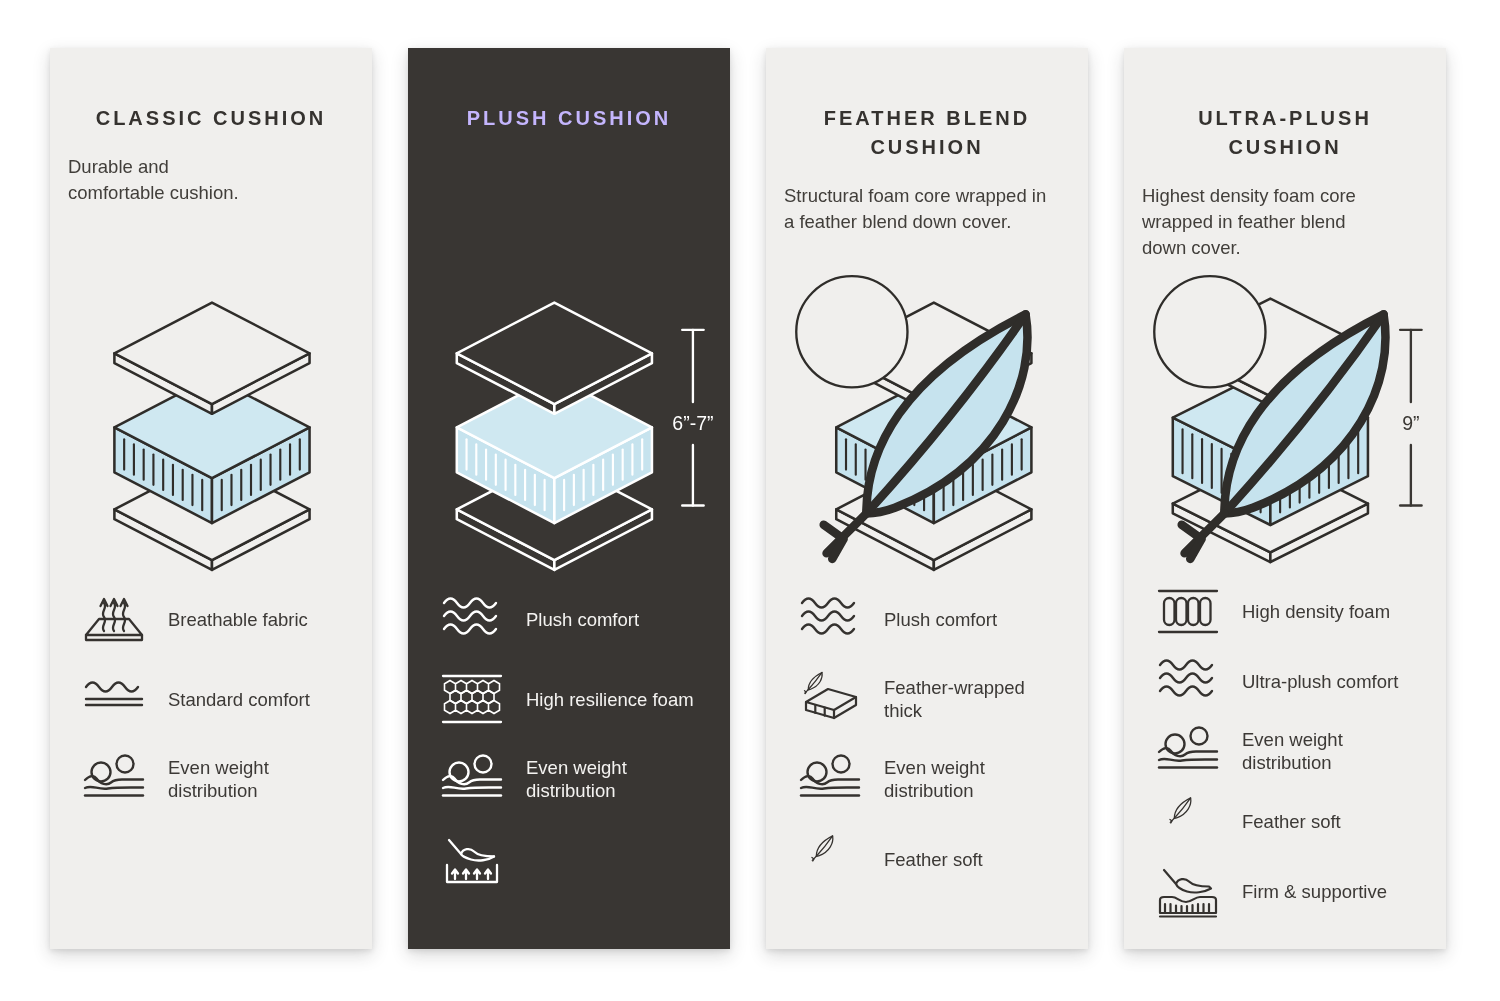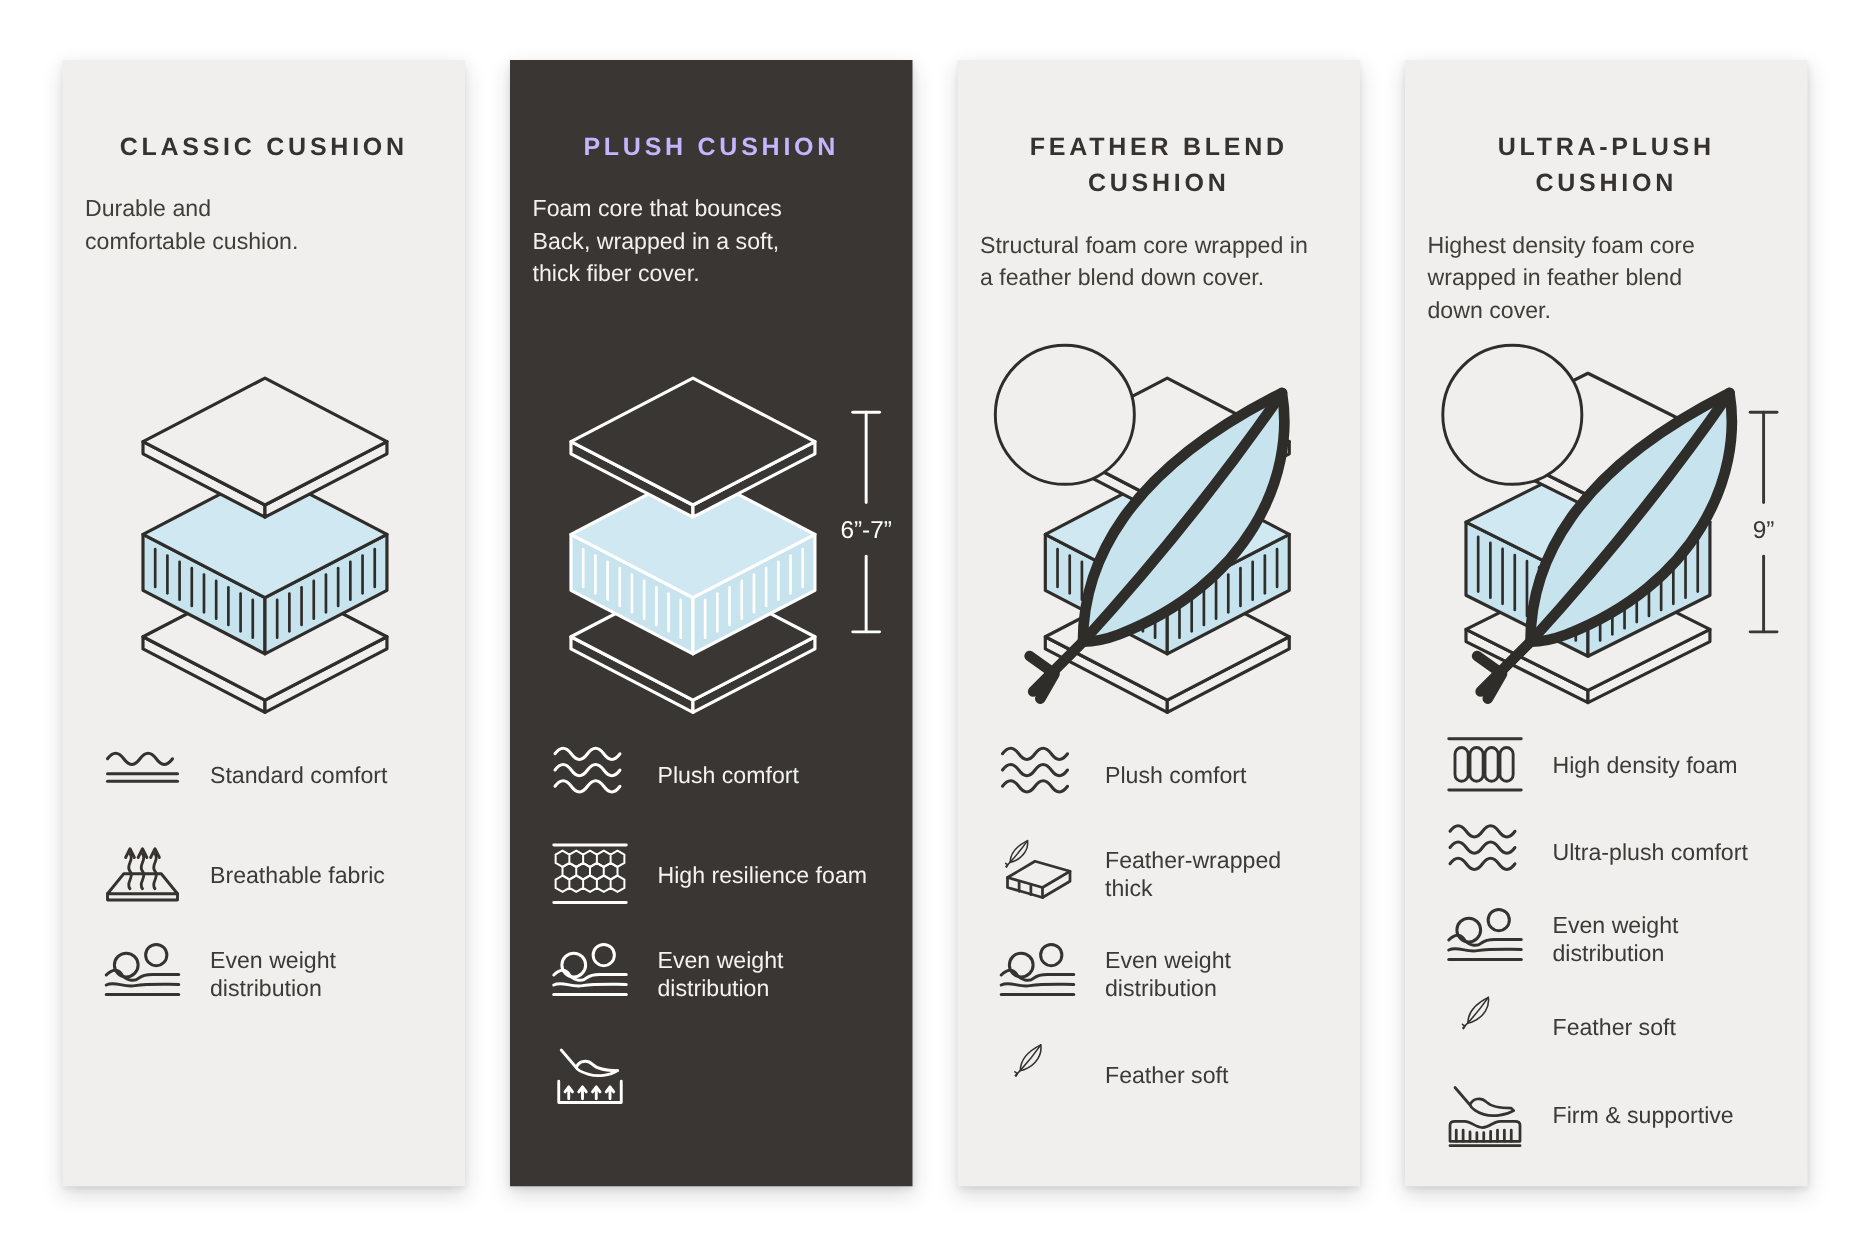--- a/index.html
+++ b/index.html
@@ -194,50 +194,47 @@
           </g>
           <path d="M66,82 L166,134 L166 144 L66 92 Z" fill="#f0efed" stroke="#2f2d2a" stroke-width="2.6" stroke-linejoin="round"></path>
           <path d="M166,134 L266,82 L266 92 L166 144 Z" fill="#f0efed" stroke="#2f2d2a" stroke-width="2.6" stroke-linejoin="round"></path>
           <path d="M166,30 L266,82 L166,134 L66,82 Z" fill="#f0efed" stroke="#2f2d2a" stroke-width="2.6" stroke-linejoin="round"></path>
         </svg>
       </div>
     <ul class="features">
         <li class="feature">
           <span class="f-icon">
             <svg viewBox="0 0 64 56">
+              <use href="#sym-breathable"></use>
+            </svg>
+          </span>
+          <span class="f-label">Breathable fabric</span>
+        </li>
+        <li class="feature">
+          <span class="f-icon">
+            <svg viewBox="0 0 64 56">
               <use href="#sym-waves-standard"></use>
             </svg>
           </span>
           <span class="f-label">Standard comfort</span>
-        </li>
-        <li class="feature">
-          <span class="f-icon">
-            <svg viewBox="0 0 64 56">
-              <use href="#sym-breathable"></use>
-            </svg>
-          </span>
-          <span class="f-label">Breathable fabric</span>
         </li>
         <li class="feature">
           <span class="f-icon">
             <svg viewBox="0 0 64 56">
               <use href="#sym-even-weight"></use>
             </svg>
           </span>
           <span class="f-label">Even weight distribution</span>
         </li>
       </ul>
   </section>
 
   <section class="panel dark">
     <div class="panel-head">
       <h2 class="panel-title">PLUSH CUSHION</h2>
-      <p class="panel-desc">Foam core that bounces
-Back, wrapped in a soft,
-thick fiber cover.</p>
     </div>
     <div class="illustration">
         <svg viewBox="0 0 330 310" font-family="Liberation Sans, sans-serif">
           <path d="M50,242 L150,294 L150 304 L50 252 Z" fill="#393633" stroke="#ffffff" stroke-width="2.6" stroke-linejoin="round"></path>
           <path d="M150,294 L250,242 L250 252 L150 304 Z" fill="#393633" stroke="#ffffff" stroke-width="2.6" stroke-linejoin="round"></path>
           <path d="M150,190 L250,242 L150,294 L50,242 Z" fill="#393633" stroke="#ffffff" stroke-width="2.6" stroke-linejoin="round"></path>
           <path d="M50,158 L150,210 L150 256 L50 204 Z" fill="#c6e3ee" stroke="#ffffff" stroke-width="2.6" stroke-linejoin="round"></path>
           <path d="M150,210 L250,158 L250 204 L150 256 Z" fill="#c6e3ee" stroke="#ffffff" stroke-width="2.6" stroke-linejoin="round"></path>
           <path d="M150,106 L250,158 L150,210 L50,158 Z" fill="#cfe8f1" stroke="#ffffff" stroke-width="2.6" stroke-linejoin="round"></path>
           <g stroke="#ffffff" stroke-width="2.2" stroke-linecap="round">

